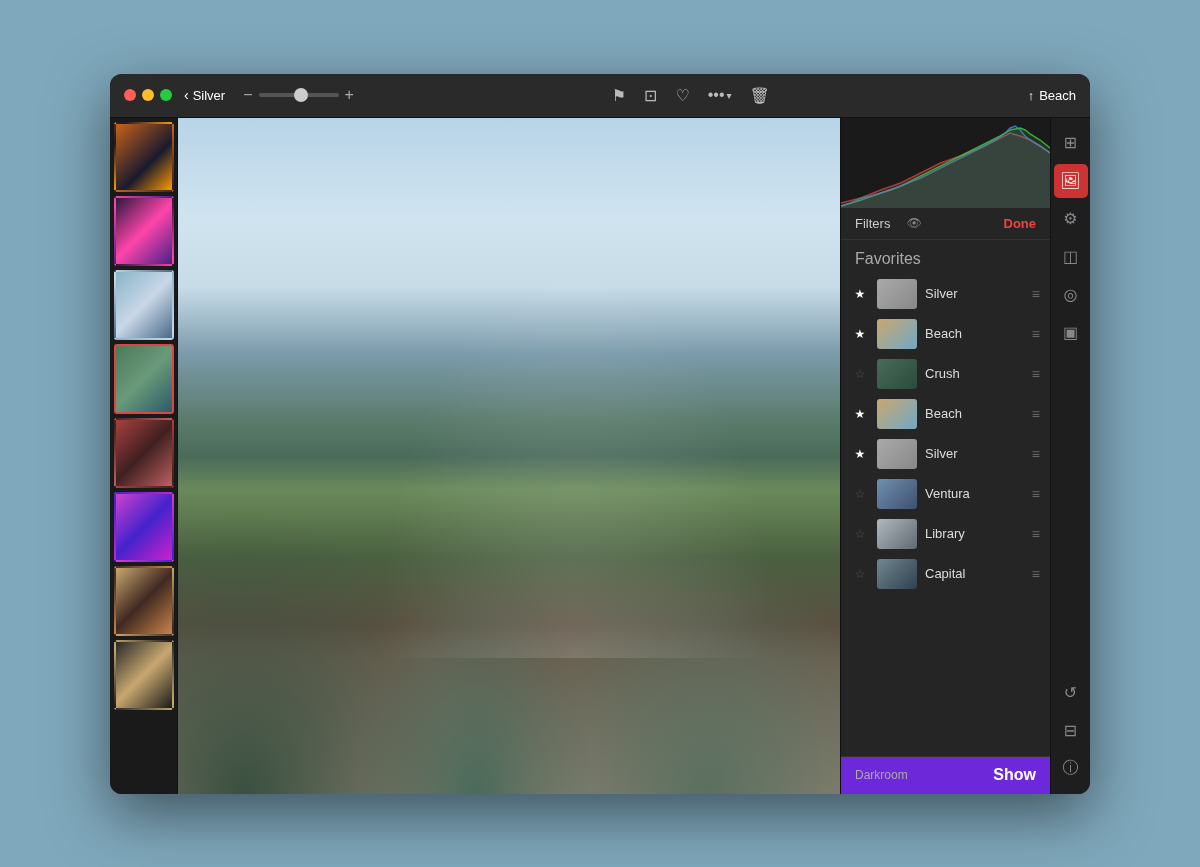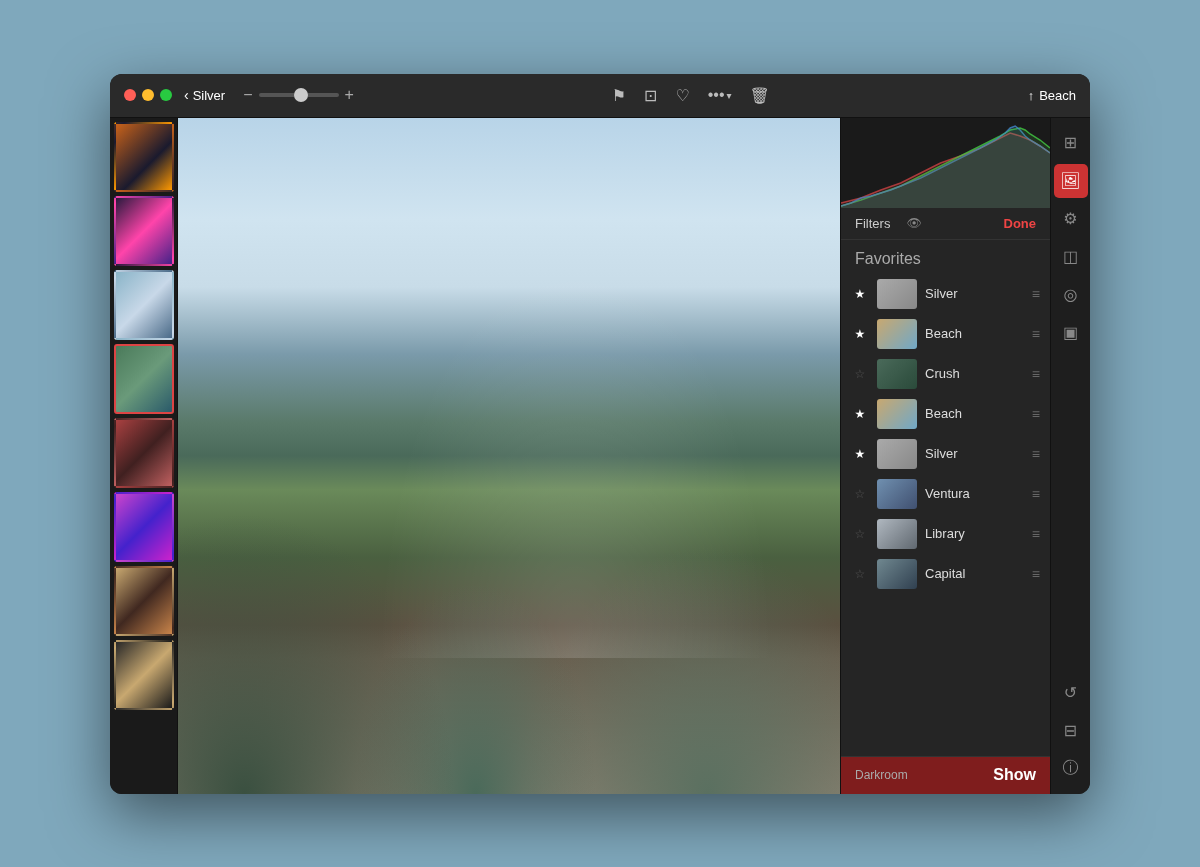--- a/index.html
+++ b/index.html
@@ -315,21 +315,21 @@
     }
     .filter-menu {
       color: #666;
       font-size: 14px;
       cursor: pointer;
     }
 
     
     .darkroom-footer {
       height: 38px;
-      background: #7f1d1d;
+      background: #6d28d9;
       border-top: 1px solid #333;
       display: flex;
       align-items: center;
       justify-content: space-between;
       padding: 0 14px;
       flex-shrink: 0;
     }
     .darkroom-label {
       color: #aaa;
       font-size: 12px;

